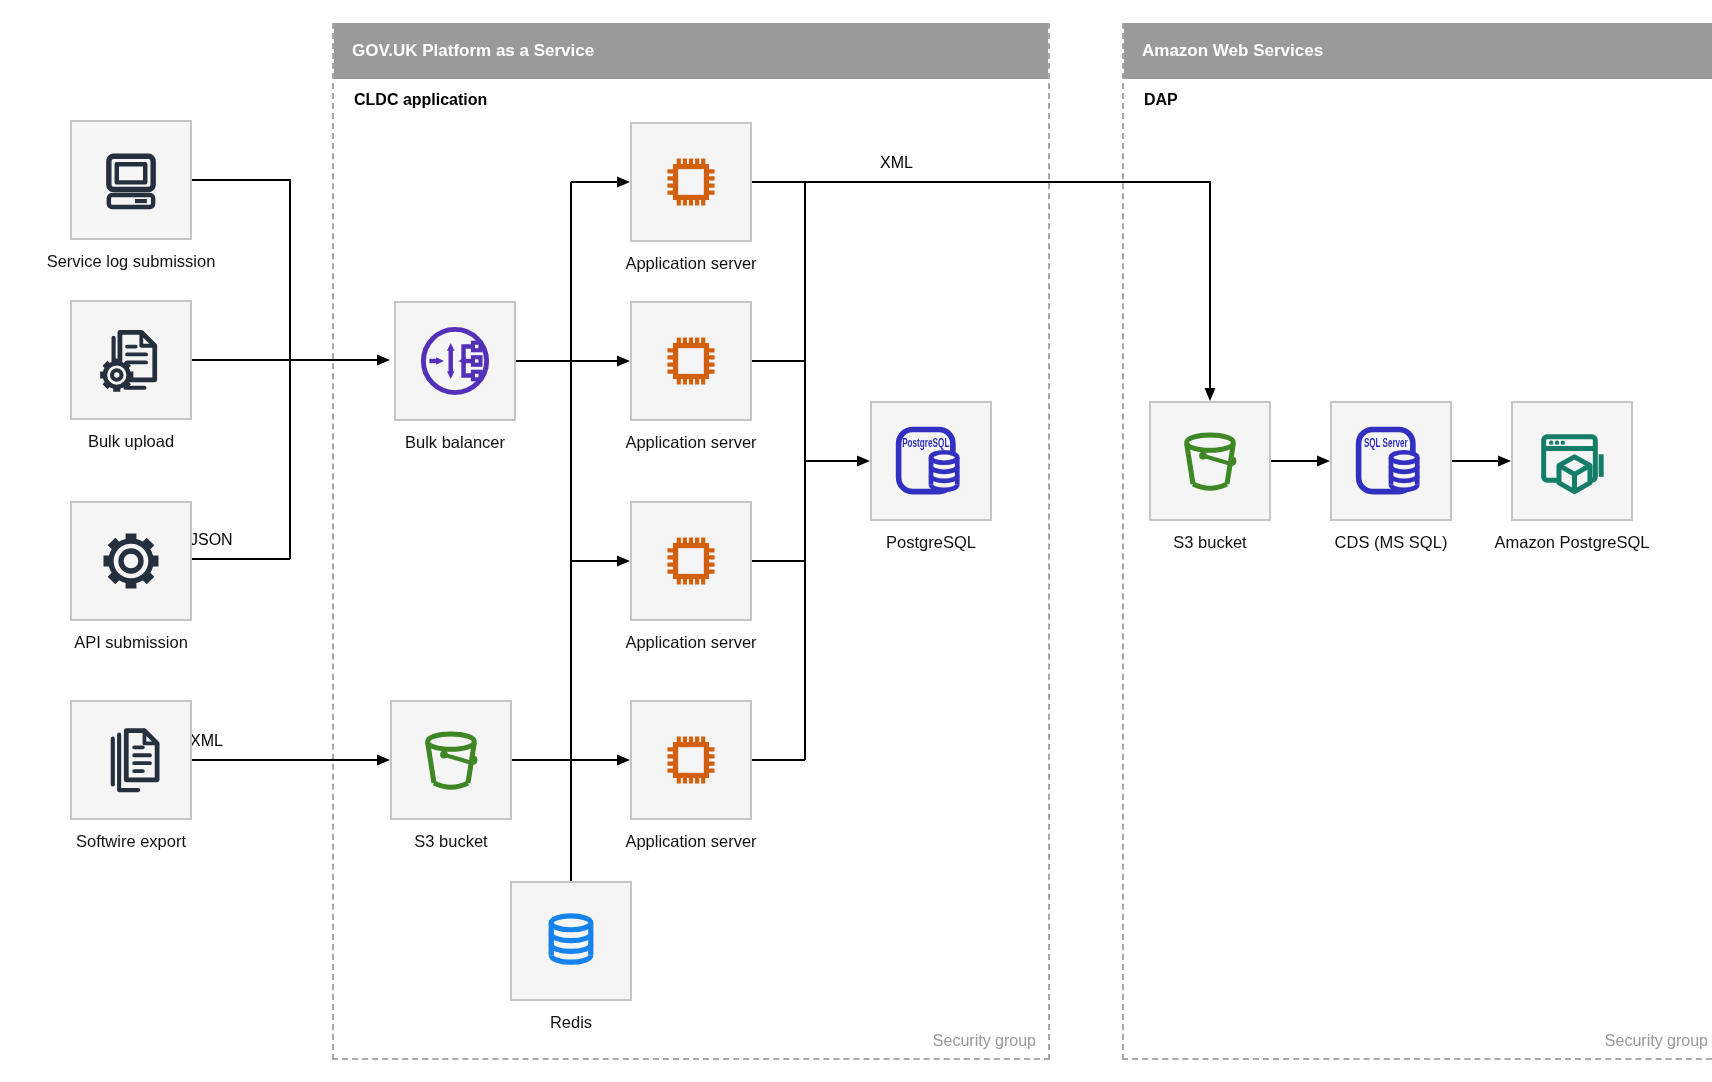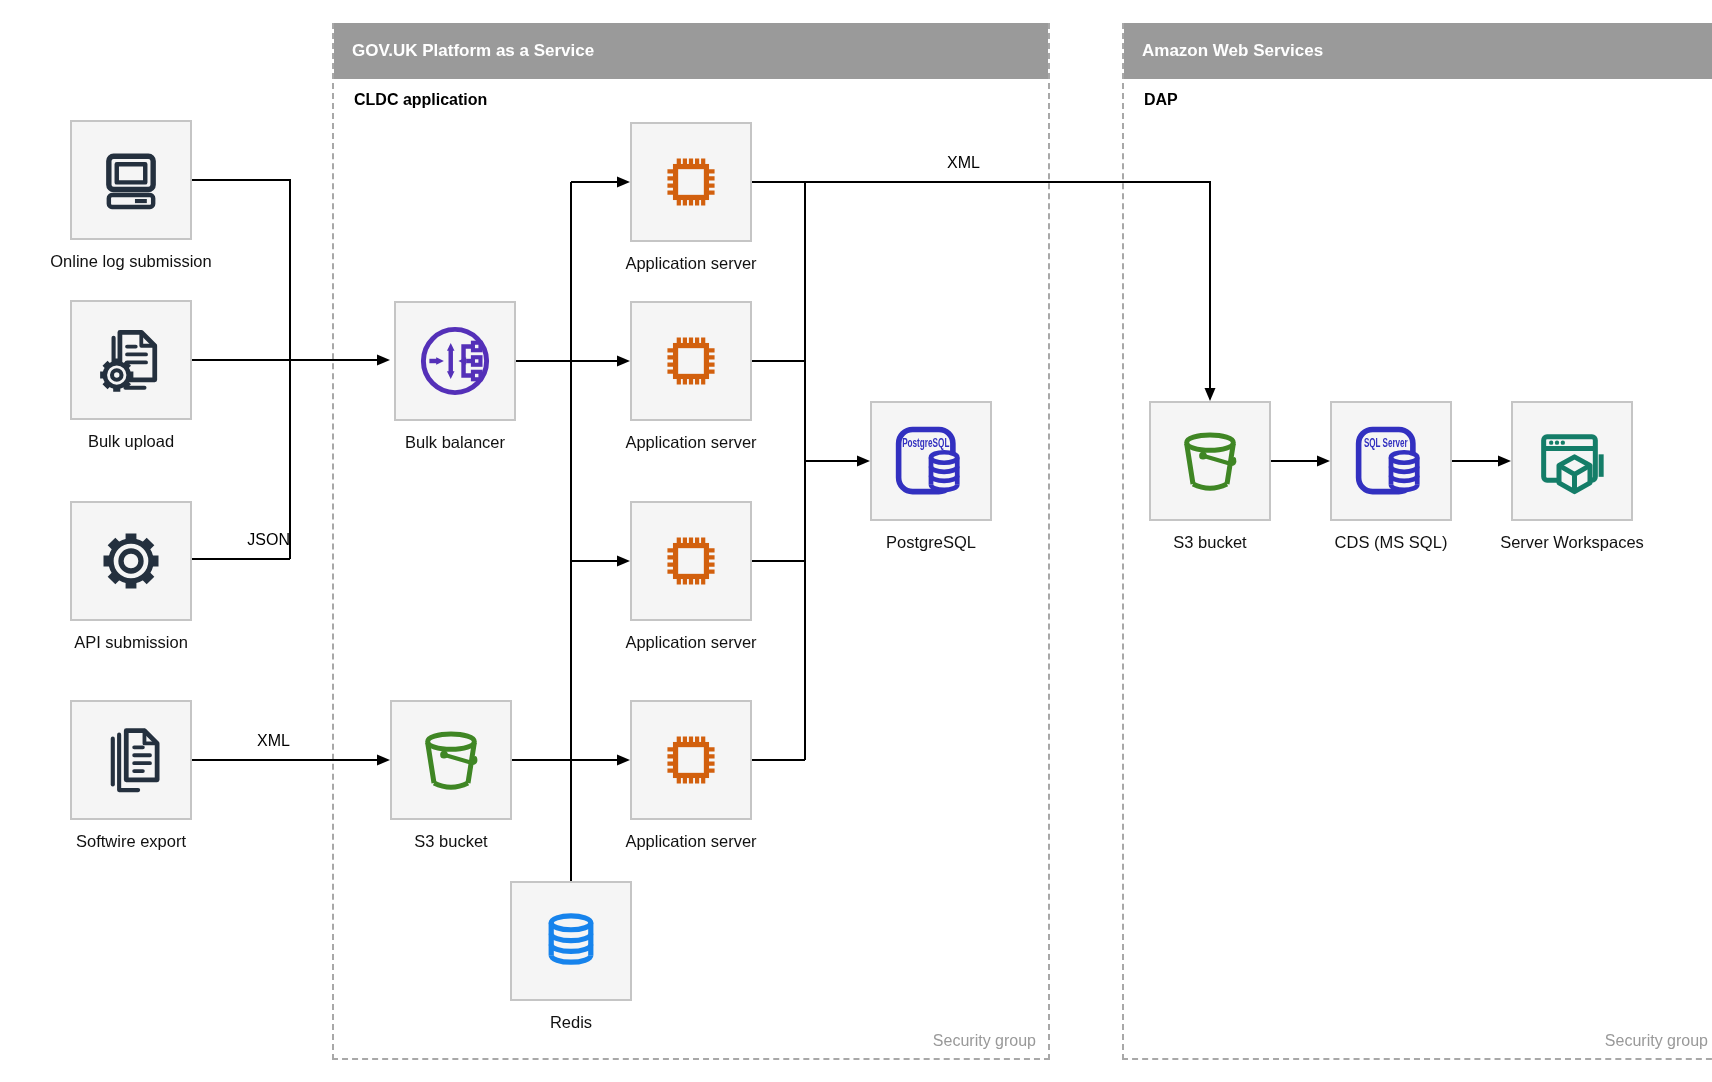--- a/index.html
+++ b/index.html
@@ -17,21 +17,21 @@
     color:var(--header-text);font-size:17px;font-weight:bold;line-height:56px;padding-left:18px;box-sizing:border-box;}
   .region-sub{position:absolute;left:20px;top:68px;font-size:16px;font-weight:bold;color:#000;}
   .region-footer{position:absolute;right:12px;bottom:8px;font-size:16px;color:var(--muted-text);}
 
   .node{position:absolute;width:122px;height:120px;background:var(--box-bg);
     border:2px solid var(--box-border);box-sizing:border-box;
     display:flex;align-items:center;justify-content:center;}
   .node svg{display:block;}
   .nlabel{position:absolute;width:220px;font-size:16.5px;color:#111;text-align:center;}
 
-  .edge-label{position:absolute;width:100px;text-align:right;font-size:16px;color:#000;}
+  .edge-label{position:absolute;width:100px;text-align:left;font-size:16px;color:#000;}
 
   #wires{position:absolute;left:0;top:0;pointer-events:none;}
 
   .ic{stroke:currentColor;fill:none;}
   .icon-navy{color:var(--navy);} .icon-purple{color:var(--purple);}
   .icon-orange{color:var(--orange);} .icon-green{color:var(--green);}
   .icon-indigo{color:var(--indigo);} .icon-blue{color:var(--blue);}
   .icon-teal{color:var(--teal);}
 </style>
 </head>
@@ -88,21 +88,21 @@
   <div class="edge-label" style="left:880px;top:154px;">XML</div>
 
   <div class="node" style="left:70px;top:120px;">
     <svg class="ic icon-navy" width="76" height="76" viewBox="0 0 48 48" stroke-linejoin="round">
       <rect x="10" y="9" width="28" height="21" rx="3" stroke-width="3.4"></rect>
       <rect x="15" y="14" width="18" height="11.5" stroke-width="2.8"></rect>
       <rect x="10" y="33.5" width="28" height="7.5" rx="2" stroke-width="2.8"></rect>
       <rect x="26.5" y="36" width="7.5" height="2.6" fill="currentColor" stroke="none"></rect>
     </svg>
   </div>
-  <div class="nlabel" style="left:21px;top:252px;">Online log submission</div>
+  <div class="nlabel" style="left:21px;top:252px;">Service log submission</div>
 
   <div class="node" style="left:70px;top:300px;">
     <svg class="ic icon-navy" width="76" height="76" viewBox="0 0 48 48" stroke-linejoin="round" stroke-linecap="round">
       <path d="M13,10 V40.5" stroke-width="2.6"></path>
       <path d="M17,6.5 H30.5 L39,15 V36.5 H17 Z" stroke-width="3"></path>
       <path d="M30.5,6.5 V15 H39" stroke-width="2.4"></path>
       <path d="M21.5,15.5 H27 M21.5,20.5 H33.5 M21.5,25.5 H33.5" stroke-width="2.4"></path>
       <path d="M20.5,41.5 H32.5" stroke-width="2.6"></path>
       <g stroke-width="4.5" stroke-linecap="butt">
         <path d="M22,33.5 H25.5 M19.9,28.6 L22.4,26.1 M15,26.5 V23 M10.1,28.6 L7.6,26.1 M8,33.5 H4.5 M10.1,38.4 L7.6,40.9 M15,40.5 V44 M19.9,38.4 L22.4,40.9"></path>
@@ -264,15 +264,15 @@
       <rect x="7" y="9.5" width="31" height="26" rx="2" stroke-width="3"></rect>
       <path d="M7,16.5 H38" stroke-width="3"></path>
       <circle cx="11.5" cy="13" r="1.3" fill="currentColor" stroke="none"></circle>
       <circle cx="15" cy="13" r="1.3" fill="currentColor" stroke="none"></circle>
       <circle cx="18.5" cy="13" r="1.3" fill="currentColor" stroke="none"></circle>
       <path d="M41.5,20 V33.5" stroke-width="3"></path>
       <polygon points="25.5,21.5 34.8,26.6 34.8,37.1 25.5,42.4 16.2,37.1 16.2,26.6" style="fill:var(--box-bg)" stroke-width="3"></polygon>
       <path d="M16.2,26.6 L25.5,32 L34.8,26.6 M25.5,32 V42.4" stroke-width="3"></path>
     </svg>
   </div>
-  <div class="nlabel" style="left:1462px;top:533px;">Server Workspaces</div>
+  <div class="nlabel" style="left:1462px;top:533px;">Amazon PostgreSQL</div>
 
 </div>
 
 </body></html>

